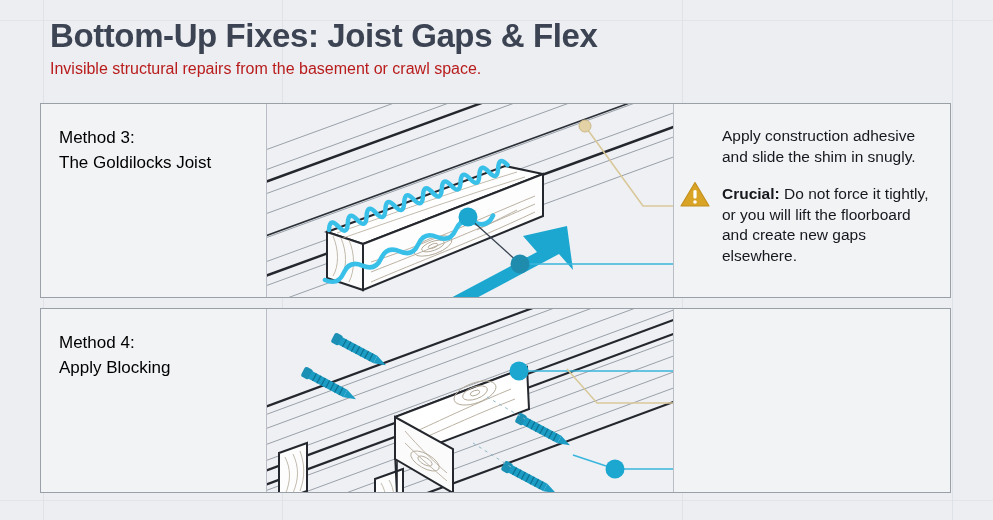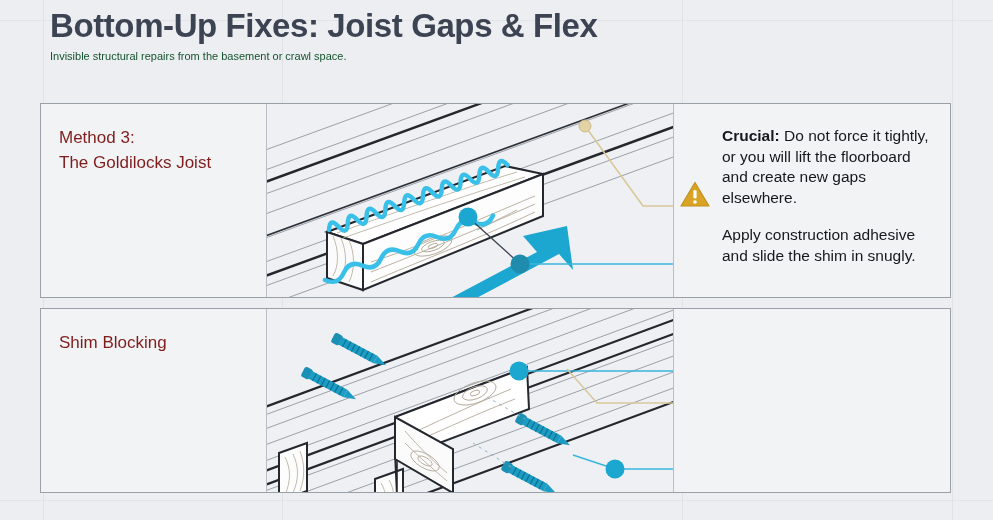--- a/index.html
+++ b/index.html
@@ -11,49 +11,49 @@
     position:relative;
   }
   
   #bg-grid{position:absolute;inset:0;pointer-events:none;}
   .vgrid{position:absolute;top:0;bottom:0;width:1px;background:#dfe2e7;}
   .hgrid{position:absolute;left:0;right:0;height:1px;background:#e2e4e8;}
 
   #sheet{position:relative;width:993px;height:520px;}
 
   
-  #header{position:absolute;left:50px;top:8px;width:900px;}
+  #header{position:absolute;left:50px;top:18px;width:900px;}
   #page-title{
     font-size:33px;font-weight:bold;color:#3c4352;
     letter-spacing:-0.4px;line-height:1.08;margin:0;
     font-family:"Liberation Sans", sans-serif;
   }
   #page-subtitle{
-    font-size:11px;color:#14532d;margin:6px 0 6px 0;line-height:1.15;
+    font-size:16px;color:#b91c1c;margin:6px 0 6px 0;line-height:1.15;
   }
 
   
   .method-row{
     position:absolute;left:40px;width:911px;
     background:#f2f3f5;
     border:1px solid #9aa0a8;
     box-sizing:border-box;
     display:flex;
   }
   #row-1{top:103px;height:195px;}
   #row-2{top:308px;height:185px;}
 
   .label-cell{
     width:226px;flex:0 0 226px;
     box-sizing:border-box;
     padding:22px 0 0 18px;
     border-right:1px solid #b9bec6;
     background:#f2f3f5;
   }
-  .label-line{font-size:17px;color:#7f1d1d;line-height:1.45;}
+  .label-line{font-size:17px;color:#000000;line-height:1.45;}
 
   .art-cell{
     flex:0 0 406px;width:406px;
     position:relative;overflow:hidden;
     border-right:1px solid #b9bec6;
     background:#eef0f3;
   }
   .art-cell svg{position:absolute;left:0;top:0;}
 
   .text-cell{
@@ -184,29 +184,30 @@
         </g>
       </svg>
     </div>
 
     <div class="text-cell">
       <svg class="warn-icon" id="warn-1" viewBox="0 0 30 27">
         <path d="M15 1.5 L29 25 L1 25 Z" fill="#d9a326" stroke="#c4901c" stroke-width="1.2" stroke-linejoin="round"></path>
         <rect x="13.4" y="9" width="3.2" height="8.5" rx="1.5" fill="#ffffff"></rect>
         <circle cx="15" cy="21" r="1.8" fill="#ffffff"></circle>
       </svg>
+      <p class="body-text">Apply construction adhesive and slide the shim in snugly.</p>
       <p class="body-text"><span class="crucial">Crucial:</span><span> Do not force it tightly, or you will lift the floorboard and create new gaps elsewhere.</span></p>
-      <p class="body-text">Apply construction adhesive and slide the shim in snugly.</p>
     </div>
   </div>
 
   <div class="method-row" id="row-2">
 
     <div class="label-cell">
-      <div class="label-line">Shim Blocking</div>
+      <div class="label-line">Method 4:</div>
+      <div class="label-line">Apply Blocking</div>
     </div>
 
     <div class="art-cell">
       <svg width="406" height="184" viewBox="0 0 406 184">
         <defs>
           <clipPath id="clip2">
               <rect x="0" y="0" width="406" height="184"></rect>
             </clipPath>
           <g id="screw">
             <rect x="0" y="-5.5" width="9" height="11" rx="2.5" fill="#1b8fb4"></rect>

